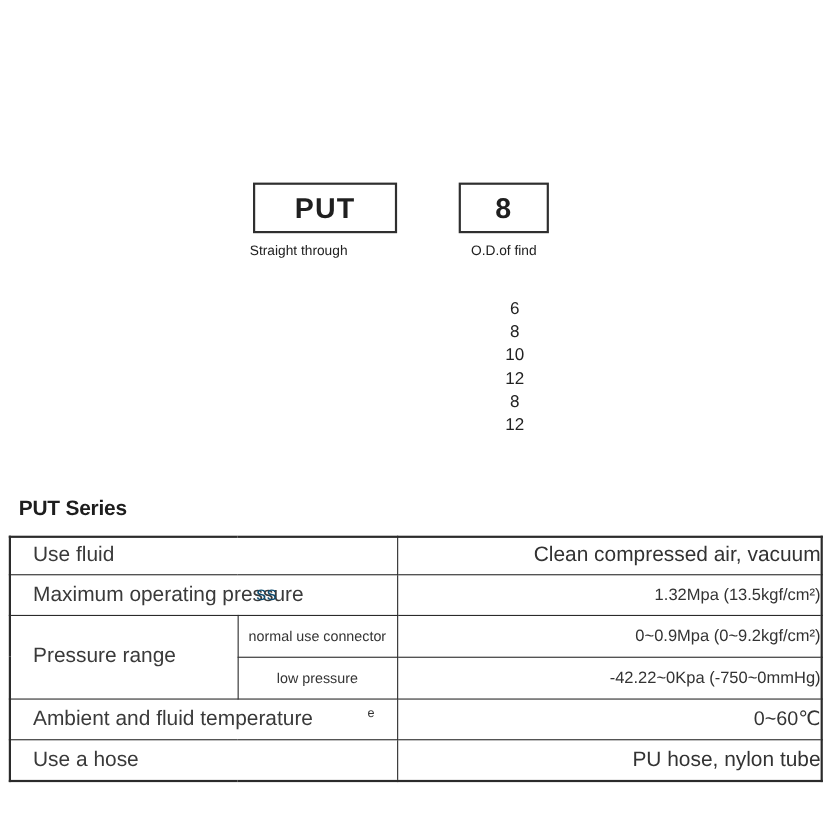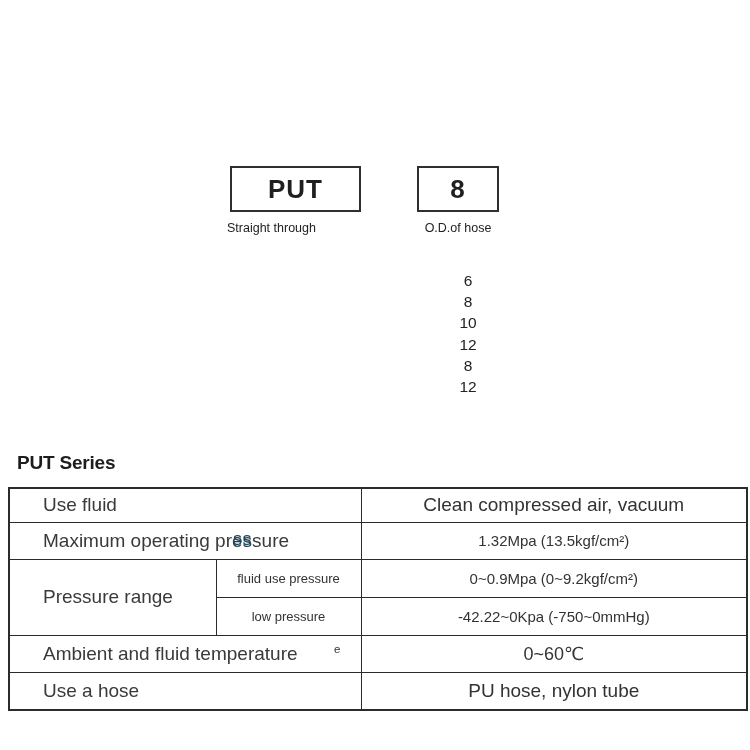--- a/index.html
+++ b/index.html
@@ -40,23 +40,23 @@
   }
   table.spec-table {
     position:absolute; left:8px; top:487px; width:738px;
     border-collapse:collapse; table-layout:fixed;
     border:2px solid #2b2b2b;
   }
   table.spec-table td {
     border:1px solid #2b2b2b; background:#ffffff; overflow:hidden;
     white-space:nowrap;
   }
-  td.lbl { font-size:19px; color:#3a3a3a; text-align:left; padding-left:33px; }
+  td.lbl { font-size:19px; color:#3a3a3a; text-align:left; padding-left:20px; }
   td.sub { font-size:13px; color:#333333; text-align:center; }
-  td.val { text-align:center; color:#333333; }
+  td.val { text-align:right; color:#333333; }
   .fs19 { font-size:19px; }
   .fs15 { font-size:15px; }
   .fs14 { font-size:18px; }
   td.shade { background:#f6eedd; }
   tr.r1 td { height:34px; }
   tr.r2 td { height:37px; }
   tr.r3 td { height:38px; }
   tr.r4 td { height:38px; }
   tr.r5 td { height:37px; }
   tr.r6 td { height:38px; }
@@ -74,21 +74,21 @@
 <div class="page">
 
 
   <div class="spec-box box-model">
     <span>PUT</span>
   </div>
   <div class="spec-box box-size">
     <span>8</span>
   </div>
   <div class="box-caption cap-model">Straight through</div>
-  <div class="box-caption cap-size">O.D.of hose</div>
+  <div class="box-caption cap-size">O.D.of find</div>
 
   <div class="tube-list">
     <div>6</div>
     <div>8</div>
     <div>10</div>
     <div>12</div>
     <div>8</div>
     <div>12</div>
   </div>
 
@@ -104,21 +104,21 @@
       <tr class="r1">
         <td class="lbl shade" colspan="2">Use fluid</td>
         <td class="val fs19 shade">Clean compressed air, vacuum</td>
       </tr>
       <tr class="r2">
         <td class="lbl" colspan="2">Maximum operating pressure</td>
         <td class="val fs15">1.32Mpa (13.5kgf/cm²)</td>
       </tr>
       <tr class="r3">
         <td class="lbl" rowspan="2">Pressure range</td>
-        <td class="sub shade">fluid use pressure</td>
+        <td class="sub shade">normal use connector</td>
         <td class="val fs15 shade">0~0.9Mpa (0~9.2kgf/cm²)</td>
       </tr>
       <tr class="r4">
         <td class="sub">low pressure</td>
         <td class="val fs15">-42.22~0Kpa (-750~0mmHg)</td>
       </tr>
       <tr class="r5">
         <td class="lbl shade" colspan="2">Ambient and fluid temperature</td>
         <td class="val fs14 shade">0~60℃</td>
       </tr>

